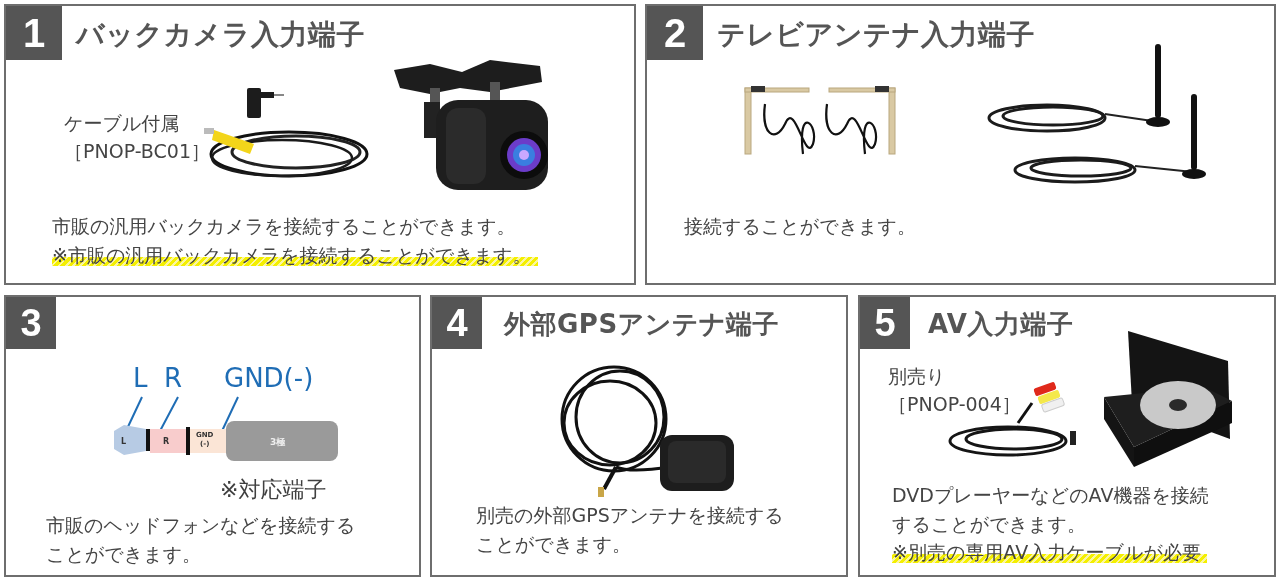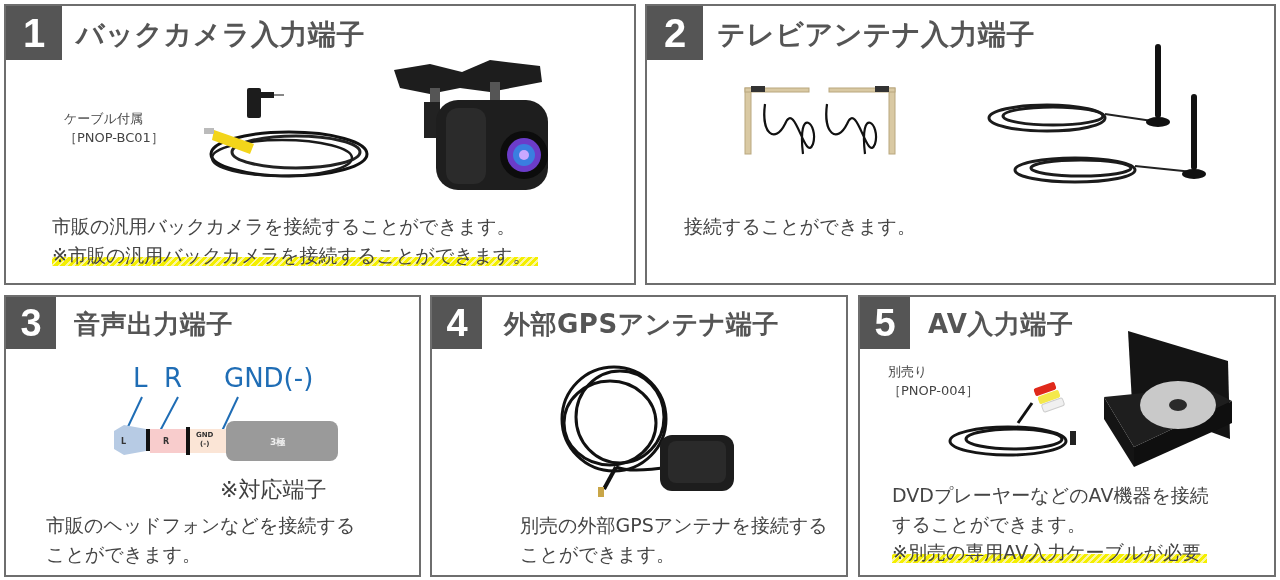--- a/index.html
+++ b/index.html
@@ -5,21 +5,21 @@
   html, body { margin:0; padding:0; }
   body { width:1280px; height:580px; background:#ffffff; position:relative; overflow:hidden;
          font-family:"DejaVu Sans","Liberation Sans",sans-serif; color:#444; }
   .panel { position:absolute; border:2px solid #6e6e6e; box-sizing:border-box; background:#fff; overflow:hidden; }
   .num { position:absolute; left:0; top:0; background:#555555; color:#fff; font-family:"Liberation Sans","DejaVu Sans",sans-serif;
          font-weight:bold; display:flex; align-items:center; justify-content:center; }
   .ttl { position:absolute; font-weight:bold; color:#555; white-space:nowrap; letter-spacing:0.5px; }
   .body { position:absolute; color:#444; white-space:nowrap; line-height:1.5; font-size:19px; }
   .hl { background: repeating-linear-gradient(-45deg, #f4ef00 0 3px, #fbf6a0 3px 5px); background-size:auto 9px;
         background-repeat:repeat-x; background-position:0 100%; padding:0 6px 0 0; }
-  .small { position:absolute; color:#444; font-size:13px; line-height:1.45; white-space:nowrap; }
+  .small { position:absolute; color:#444; font-size:19px; line-height:1.45; white-space:nowrap; }
   svg { position:absolute; overflow:visible; }
 </style>
 </head>
 <body>
 
 <div class="panel" style="left:4px;top:4px;width:632px;height:281px;">
   <div class="num" style="width:56px;height:54px;font-size:40px;">1</div>
   <div class="ttl" style="left:70px;top:10px;font-size:28px;">バックカメラ入力端子</div>
 
   <div class="small" style="left:58px;top:104px;">
@@ -91,21 +91,20 @@
       <ellipse cx="207" cy="132" rx="12" ry="5" fill="#111"></ellipse>
   </svg>
 
   <div class="body" style="left:37px;top:206px;">
     <div>接続することができます。</div>
   </div>
 </div>
 
 <div class="panel" style="left:4px;top:295px;width:417px;height:282px;">
   <div class="num" style="width:50px;height:52px;font-size:38px;">3</div>
-  <div class="ttl" style="left:68px;top:10px;font-size:26px;">音声出力端子</div>
 
   <div style="position:absolute;left:127px;top:66px;font-size:26px;color:#1f6db5;">L</div>
   <div style="position:absolute;left:158px;top:66px;font-size:26px;color:#1f6db5;">R</div>
   <div style="position:absolute;left:218px;top:66px;font-size:26px;color:#1f6db5;">GND(-)</div>
 
   <svg style="left:104px;top:92px;" width="230" height="80">
     <line x1="32" y1="8" x2="16" y2="42" stroke="#1f6db5" stroke-width="2"></line>
     <line x1="68" y1="8" x2="50" y2="42" stroke="#1f6db5" stroke-width="2"></line>
     <line x1="128" y1="8" x2="112" y2="42" stroke="#1f6db5" stroke-width="2"></line>
     <polygon points="4,42 14,36 36,40 36,62 14,66 4,60" fill="#b7cbe4"></polygon>
@@ -141,21 +140,21 @@
       <ellipse cx="60" cy="54" rx="44" ry="46"></ellipse>
       <ellipse cx="50" cy="60" rx="46" ry="42"></ellipse>
     </g>
     <path d="M56 104 Q70 110 110 104" fill="none" stroke="#111" stroke-width="3"></path>
     <rect x="100" y="72" width="74" height="56" rx="12" fill="#1d1d1d"></rect>
     <rect x="108" y="78" width="58" height="42" rx="8" fill="#2a2a2a"></rect>
     <line x1="56" y1="104" x2="44" y2="126" stroke="#111" stroke-width="4"></line>
     <rect x="38" y="124" width="6" height="10" fill="#c9a648"></rect>
   </svg>
 
-  <div class="body" style="left:44px;top:214px;margin-left:44px;">
+  <div class="body" style="left:44px;top:204px;">
     <div>別売の外部GPSアンテナを接続する</div>
     <div>ことができます。</div>
   </div>
 </div>
 
 <div class="panel" style="left:858px;top:295px;width:418px;height:282px;">
   <div class="num" style="width:50px;height:52px;font-size:38px;">5</div>
   <div class="ttl" style="left:68px;top:10px;font-size:26px;">AV入力端子</div>
 
   <div class="small" style="left:28px;top:66px;">

